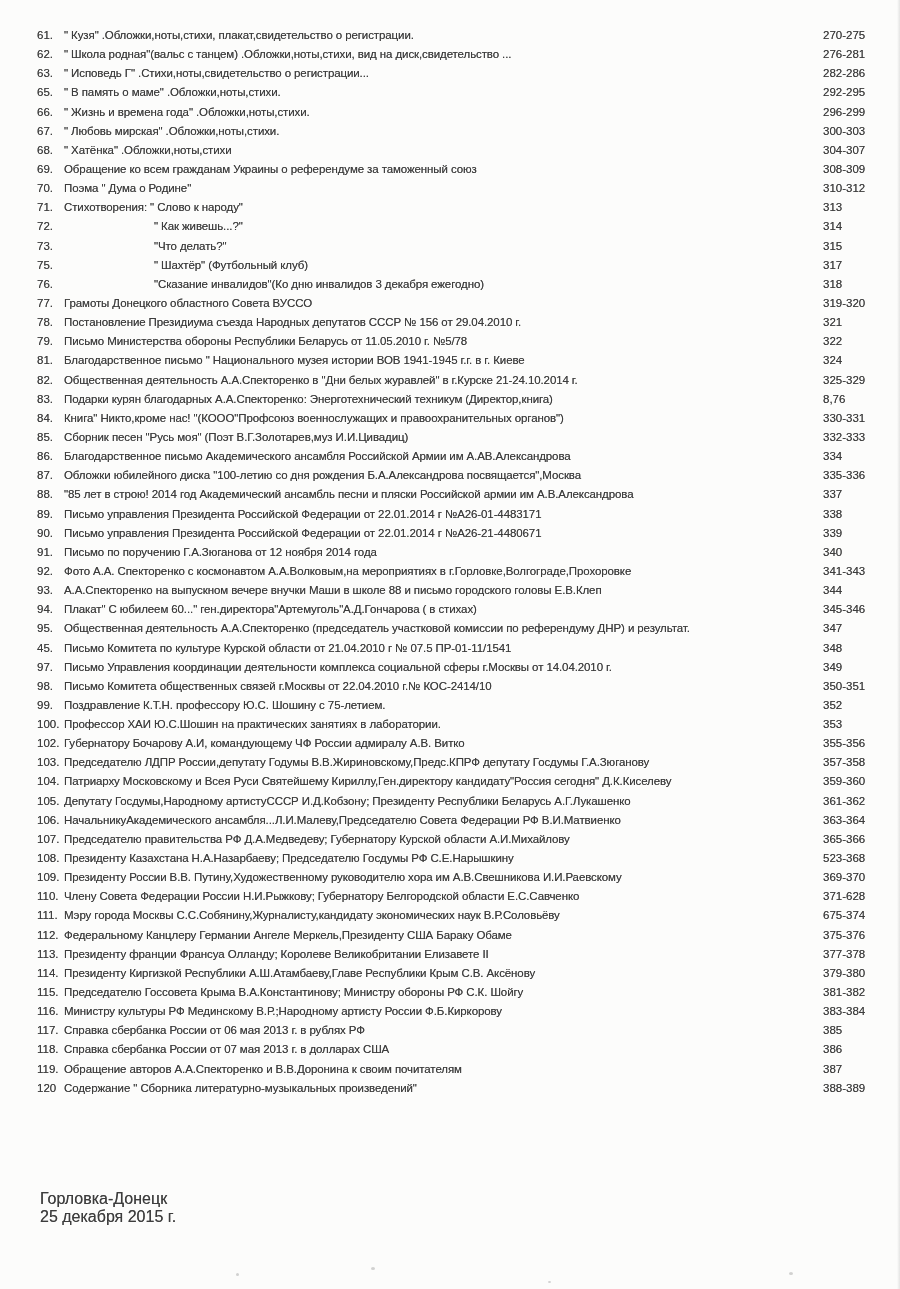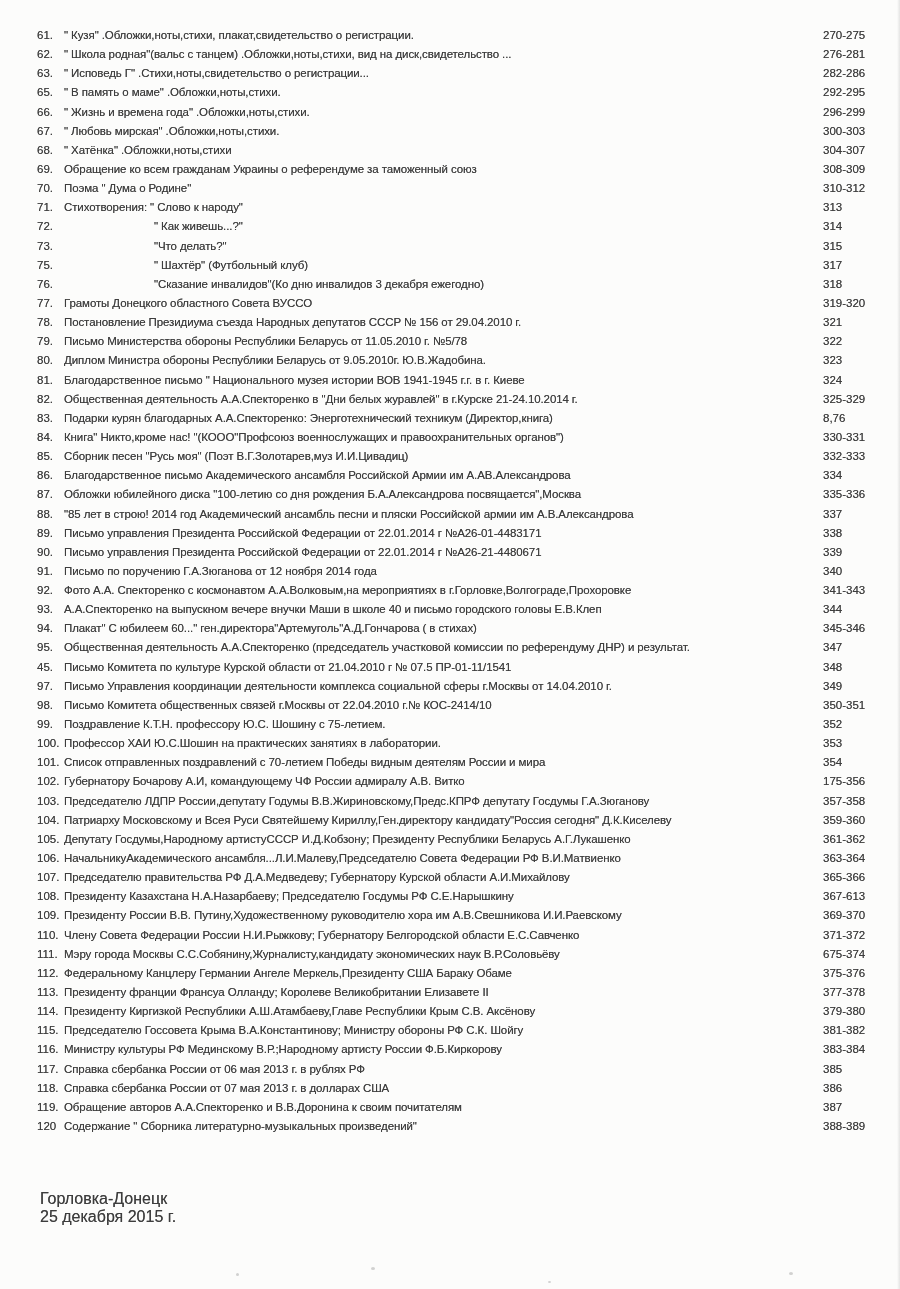--- a/index.html
+++ b/index.html
@@ -15,21 +15,21 @@
   .page::after{ 
     content:"";position:absolute;top:0;right:0;width:3px;height:100%;
     background:linear-gradient(to left, rgba(120,120,120,.18), rgba(120,120,120,0));
     pointer-events:none;
   }
   .toc{
     position:absolute;top:26px;left:0;right:0;
   }
   .toc-row{
     display:flex;
-    align-items:flex-end;
+    align-items:flex-start;
     height:19.15px;
     font-size:11.5px;
     line-height:19.15px;
     white-space:nowrap;
     text-shadow:0 0 0.6px rgba(70,70,70,.75); 
   }
   .toc-num{
     flex:0 0 27px;
     margin-left:37px;
     color:#3d3d3d;
@@ -166,25 +166,20 @@
       <span class="toc-title">Постановление Президиума съезда Народных депутатов СССР № 156 от 29.04.2010 г.</span>
       <span class="toc-pages">321</span>
     </div>
 
     <div class="toc-row">
       <span class="toc-num">79.</span>
       <span class="toc-title">Письмо Министерства обороны Республики Беларусь от 11.05.2010 г. №5/78</span>
       <span class="toc-pages">322</span>
     </div>
 
-    <div class="toc-row">
-      <span class="toc-num">80.</span>
-      <span class="toc-title">Диплом Министра обороны Республики Беларусь от 9.05.2010г. Ю.В.Жадобина.</span>
-      <span class="toc-pages">323</span>
-    </div>
 
     <div class="toc-row">
       <span class="toc-num">81.</span>
       <span class="toc-title">Благодарственное письмо " Национального музея истории ВОВ 1941-1945 г.г. в г. Киеве</span>
       <span class="toc-pages">324</span>
     </div>
 
     <div class="toc-row">
       <span class="toc-num">82.</span>
       <span class="toc-title">Общественная деятельность А.А.Спекторенко в "Дни белых журавлей" в г.Курске 21-24.10.2014 г.</span>
@@ -246,21 +241,21 @@
     </div>
 
     <div class="toc-row">
       <span class="toc-num">92.</span>
       <span class="toc-title">Фото А.А. Спекторенко с космонавтом А.А.Волковым,на мероприятиях в г.Горловке,Волгограде,Прохоровке</span>
       <span class="toc-pages">341-343</span>
     </div>
 
     <div class="toc-row">
       <span class="toc-num">93.</span>
-      <span class="toc-title">А.А.Спекторенко на выпускном вечере внучки Маши в школе 40 и письмо городского головы Е.В.Клеп</span>
+      <span class="toc-title">А.А.Спекторенко на выпускном вечере внучки Маши в школе 88 и письмо городского головы Е.В.Клеп</span>
       <span class="toc-pages">344</span>
     </div>
 
     <div class="toc-row">
       <span class="toc-num">94.</span>
       <span class="toc-title">Плакат" С юбилеем 60..." ген.директора"Артемуголь"А.Д.Гончарова ( в стихах)</span>
       <span class="toc-pages">345-346</span>
     </div>
 
     <div class="toc-row">
@@ -292,30 +287,25 @@
       <span class="toc-title">Поздравление К.Т.Н. профессору Ю.С. Шошину с 75-летием.</span>
       <span class="toc-pages">352</span>
     </div>
 
     <div class="toc-row">
       <span class="toc-num">100.</span>
       <span class="toc-title">Профессор ХАИ Ю.С.Шошин на практических занятиях в лаборатории.</span>
       <span class="toc-pages">353</span>
     </div>
 
-    <div class="toc-row">
-      <span class="toc-num">101.</span>
-      <span class="toc-title">Список отправленных поздравлений с 70-летием Победы видным деятелям России и мира</span>
-      <span class="toc-pages">354</span>
-    </div>
 
     <div class="toc-row">
       <span class="toc-num">102.</span>
       <span class="toc-title">Губернатору Бочарову А.И, командующему ЧФ России  адмиралу А.В. Витко</span>
-      <span class="toc-pages">175-356</span>
+      <span class="toc-pages">355-356</span>
     </div>
 
     <div class="toc-row">
       <span class="toc-num">103.</span>
       <span class="toc-title">Председателю ЛДПР России,депутату Годумы В.В.Жириновскому,Предс.КПРФ депутату Госдумы Г.А.Зюганову</span>
       <span class="toc-pages">357-358</span>
     </div>
 
     <div class="toc-row">
       <span class="toc-num">104.</span>
@@ -337,33 +327,33 @@
 
     <div class="toc-row">
       <span class="toc-num">107.</span>
       <span class="toc-title">Председателю правительства РФ Д.А.Медведеву; Губернатору Курской области А.И.Михайлову</span>
       <span class="toc-pages">365-366</span>
     </div>
 
     <div class="toc-row">
       <span class="toc-num">108.</span>
       <span class="toc-title">Президенту Казахстана Н.А.Назарбаеву; Председателю Госдумы РФ С.Е.Нарышкину</span>
-      <span class="toc-pages">367-613</span>
+      <span class="toc-pages">523-368</span>
     </div>
 
     <div class="toc-row">
       <span class="toc-num">109.</span>
       <span class="toc-title">Президенту России В.В. Путину,Художественному руководителю хора им А.В.Свешникова И.И.Раевскому</span>
       <span class="toc-pages">369-370</span>
     </div>
 
     <div class="toc-row">
       <span class="toc-num">110.</span>
       <span class="toc-title">Члену Совета Федерации России Н.И.Рыжкову; Губернатору Белгородской области Е.С.Савченко</span>
-      <span class="toc-pages">371-372</span>
+      <span class="toc-pages">371-628</span>
     </div>
 
     <div class="toc-row">
       <span class="toc-num">111.</span>
       <span class="toc-title">Мэру города Москвы С.С.Собянину,Журналисту,кандидату экономических наук В.Р.Соловьёву</span>
       <span class="toc-pages">675-374</span>
     </div>
 
     <div class="toc-row">
       <span class="toc-num">112.</span>

